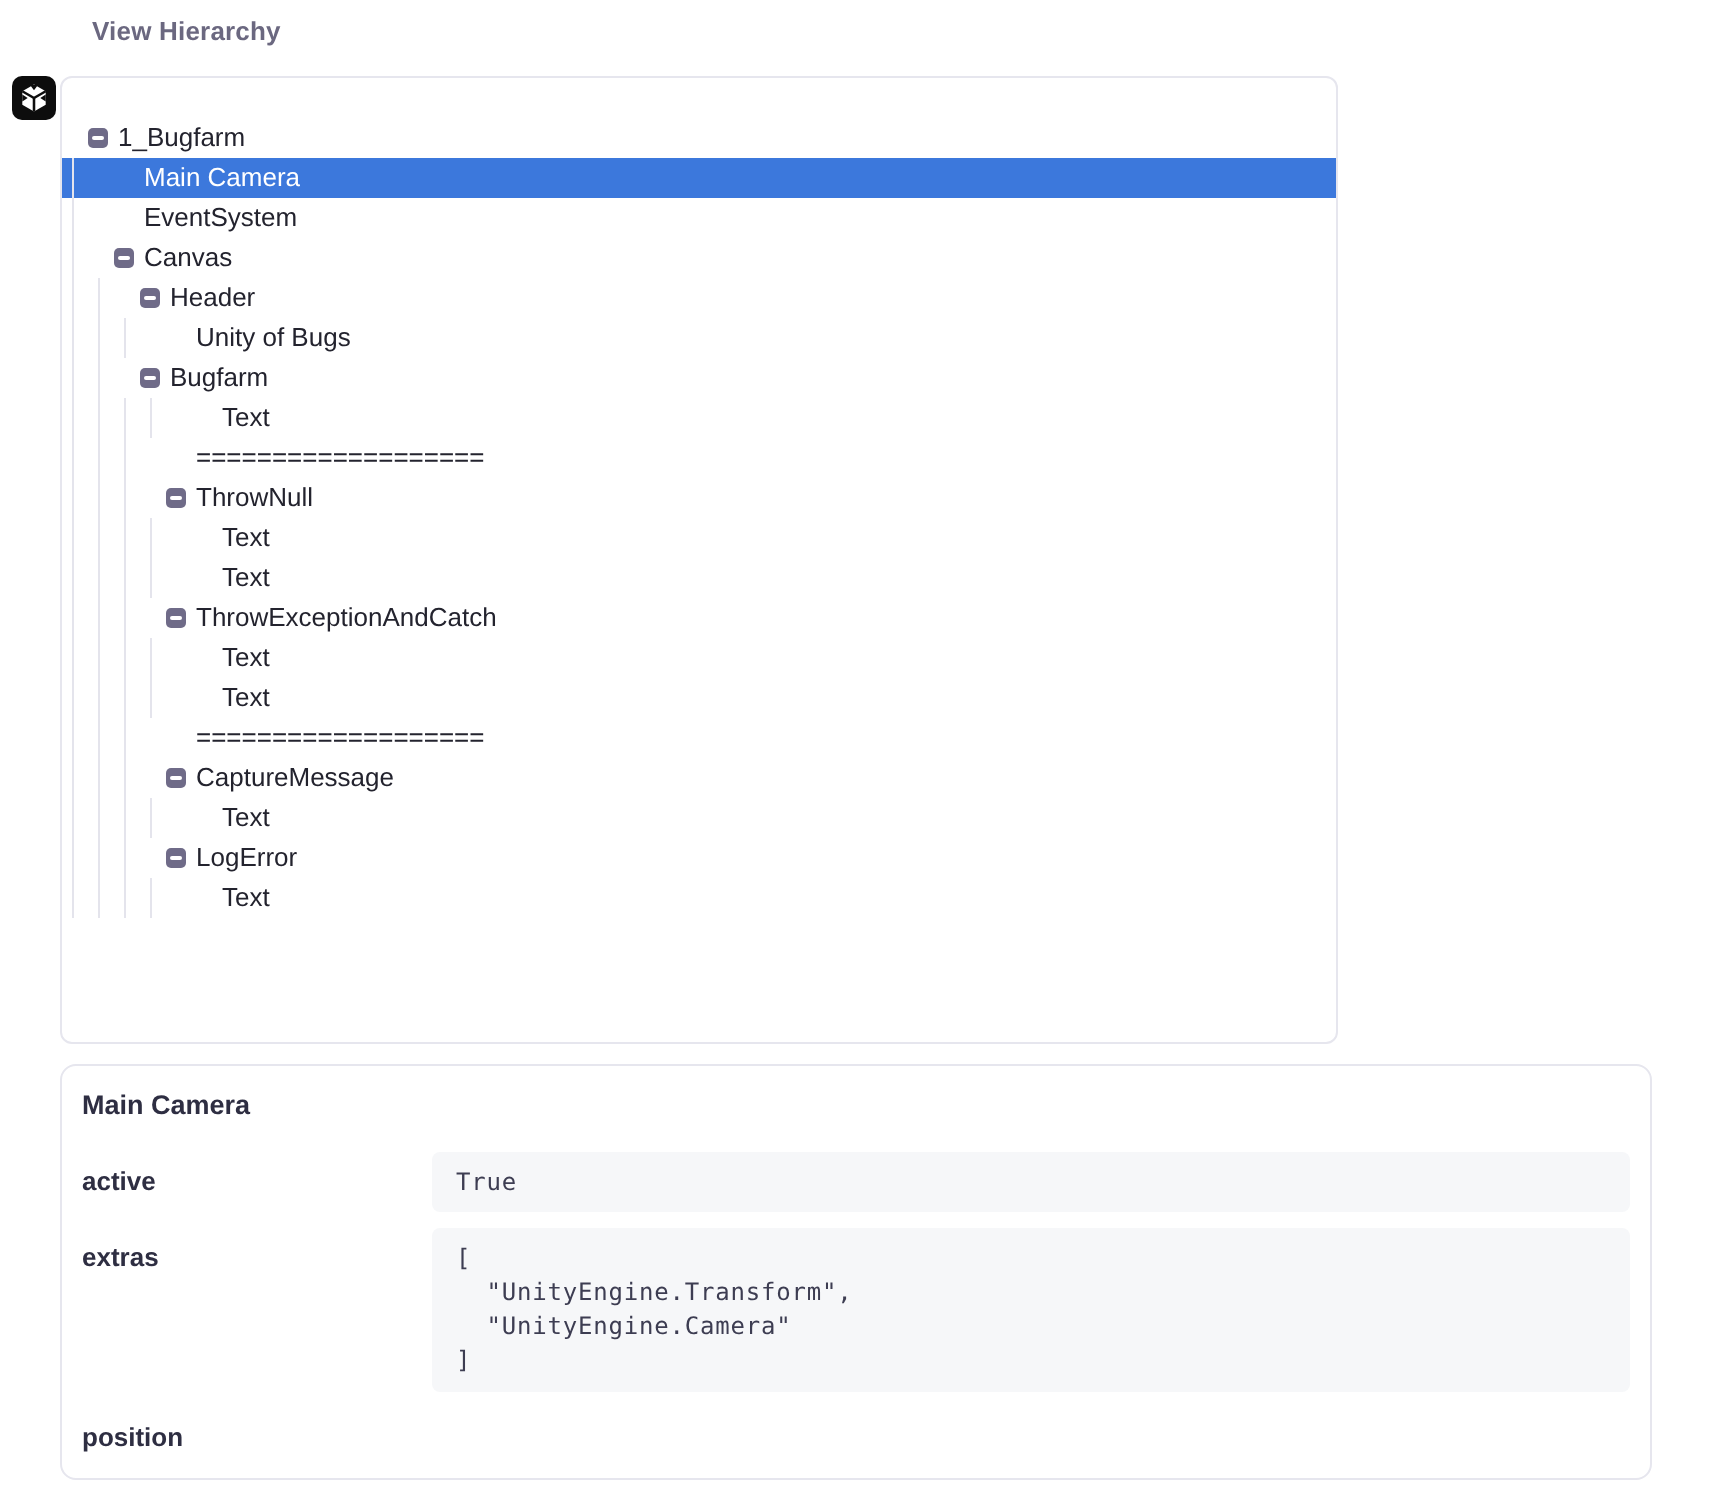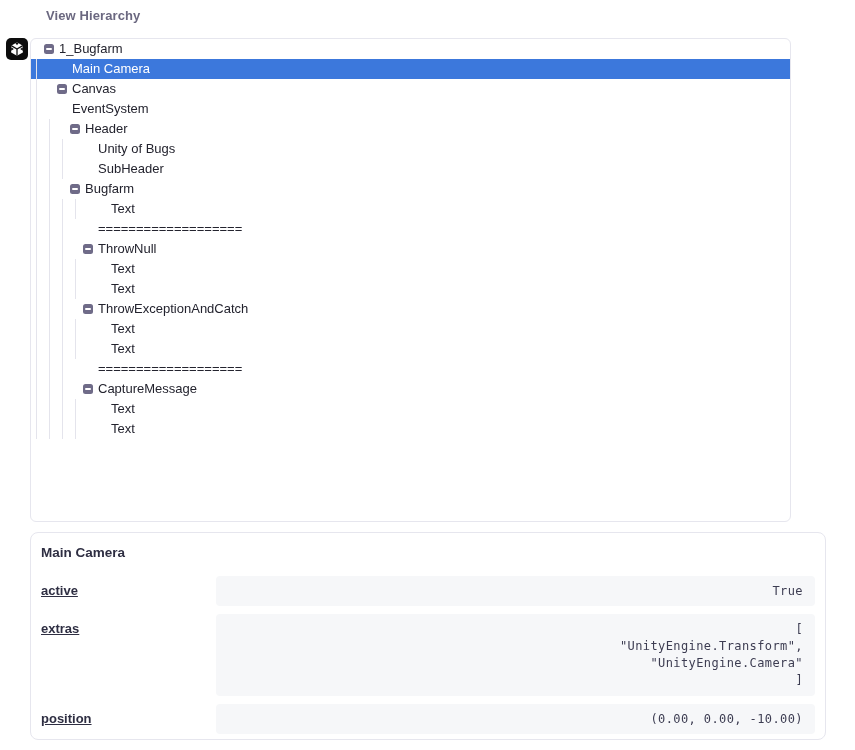--- a/index.html
+++ b/index.html
@@ -25,23 +25,23 @@
     position:absolute;left:30px;top:8px;
     font-size:13px;font-weight:700;color:var(--heading);letter-spacing:.1px;margin-left:16px;
   }
   .unity-badge{
     position:absolute;left:6px;top:38px;width:22px;height:22px;
     background:var(--badge-bg);border-radius:5px;
     display:flex;align-items:center;justify-content:center;
   }
   .unity-badge svg{display:block;}
   .hier-panel{
-    position:absolute;left:30px;top:38px;width:761px;height:484px;
+    position:absolute;left:30px;top:38px;width:639px;height:484px;
     background:#fff;border:1px solid var(--panel-border);border-radius:6px;
-    overflow:hidden;padding-top:0;
+    overflow:hidden;padding-top:20px;
   }
   .tree-row{
     display:flex;align-items:center;height:20px;padding-left:5px;
     font-size:13px;color:var(--tree-text);white-space:nowrap;cursor:default;
   }
   .tree-row.selected{background:var(--selection);color:#ffffff;}
   .guides{display:flex;align-self:stretch;flex:none;}
   .guide{width:13px;border-left:1px solid var(--guide);align-self:stretch;}
   .slot{
     flex:none;width:15px;margin-left:8px;
@@ -57,28 +57,28 @@
     position:absolute;left:30px;top:532px;width:796px;height:208px;
     background:#fff;border:1px solid var(--panel-border);border-radius:8px;
     padding:12px 10px 8px 10px;overflow:hidden;
   }
   .details-title{
     font-size:13.5px;font-weight:700;color:var(--label-text);
     margin-bottom:16px;
   }
   .fields{display:grid;grid-template-columns:175px 1fr;row-gap:8px;}
   .field-label{
-    font-size:13px;font-weight:700;color:var(--label-text);padding-top:7px;text-decoration:underline;
+    font-size:13px;font-weight:700;color:var(--label-text);padding-top:7px;
   }
   .field-value{
     background:var(--value-bg);border-radius:4px;
     padding:6px 12px;min-height:30px;
     font-family:"DejaVu Sans Mono",monospace;font-size:12px;line-height:17px;
     letter-spacing:.4px;color:var(--mono-text);
-    white-space:pre;display:flex;flex-direction:column;justify-content:center;text-align:right;
+    white-space:pre;display:flex;flex-direction:column;justify-content:center;
   }
   .field-value.multiline{justify-content:flex-start;padding-top:7px;padding-bottom:7px;}
 </style>
 </head>
 <body>
 
 <div class="page-heading">View Hierarchy</div>
 
 <div class="unity-badge">
   <svg width="18" height="18" viewBox="0 0 24 24" aria-hidden="true">
@@ -108,37 +108,37 @@
       <div class="guides">
         <div class="guide"></div>
       </div>
       <div class="slot"></div>
       <span class="tree-label">Main Camera</span>
     </div>
     <div class="tree-row">
       <div class="guides">
         <div class="guide"></div>
       </div>
+      <div class="slot"></div>
+      <span class="tree-label">EventSystem</span>
+    </div>
+    <div class="tree-row">
+      <div class="guides">
+        <div class="guide"></div>
+      </div>
       <div class="slot">
         <span class="cicon">
           <span class="cbar"></span>
         </span>
       </div>
       <span class="tree-label">Canvas</span>
     </div>
     <div class="tree-row">
       <div class="guides">
         <div class="guide"></div>
-      </div>
-      <div class="slot"></div>
-      <span class="tree-label">EventSystem</span>
-    </div>
-    <div class="tree-row">
-      <div class="guides">
-        <div class="guide"></div>
         <div class="guide"></div>
       </div>
       <div class="slot">
         <span class="cicon">
           <span class="cbar"></span>
         </span>
       </div>
       <span class="tree-label">Header</span>
     </div>
     <div class="tree-row">
@@ -147,29 +147,20 @@
         <div class="guide"></div>
         <div class="guide"></div>
       </div>
       <div class="slot"></div>
       <span class="tree-label">Unity of Bugs</span>
     </div>
     <div class="tree-row">
       <div class="guides">
         <div class="guide"></div>
         <div class="guide"></div>
-        <div class="guide"></div>
-      </div>
-      <div class="slot"></div>
-      <span class="tree-label">SubHeader</span>
-    </div>
-    <div class="tree-row">
-      <div class="guides">
-        <div class="guide"></div>
-        <div class="guide"></div>
       </div>
       <div class="slot">
         <span class="cicon">
           <span class="cbar"></span>
         </span>
       </div>
       <span class="tree-label">Bugfarm</span>
     </div>
     <div class="tree-row">
       <div class="guides">
@@ -280,20 +271,33 @@
     </div>
     <div class="tree-row">
       <div class="guides">
         <div class="guide"></div>
         <div class="guide"></div>
         <div class="guide"></div>
         <div class="guide"></div>
       </div>
       <div class="slot"></div>
       <span class="tree-label">Text</span>
+    </div>
+    <div class="tree-row">
+      <div class="guides">
+        <div class="guide"></div>
+        <div class="guide"></div>
+        <div class="guide"></div>
+      </div>
+      <div class="slot">
+        <span class="cicon">
+          <span class="cbar"></span>
+        </span>
+      </div>
+      <span class="tree-label">LogError</span>
     </div>
     <div class="tree-row">
       <div class="guides">
         <div class="guide"></div>
         <div class="guide"></div>
         <div class="guide"></div>
         <div class="guide"></div>
       </div>
       <div class="slot"></div>
       <span class="tree-label">Text</span>
@@ -304,15 +308,14 @@
   <div class="details-title">Main Camera</div>
   <div class="fields" id="fields">
       <div class="field-label">active</div>
       <div class="field-value">True</div>
       <div class="field-label">extras</div>
       <div class="field-value multiline">[
   "UnityEngine.Transform",
   "UnityEngine.Camera"
 ]</div>
       <div class="field-label">position</div>
-      <div class="field-value">(0.00, 0.00, -10.00)</div>
     </div>
 </div>
 
 </body></html>

